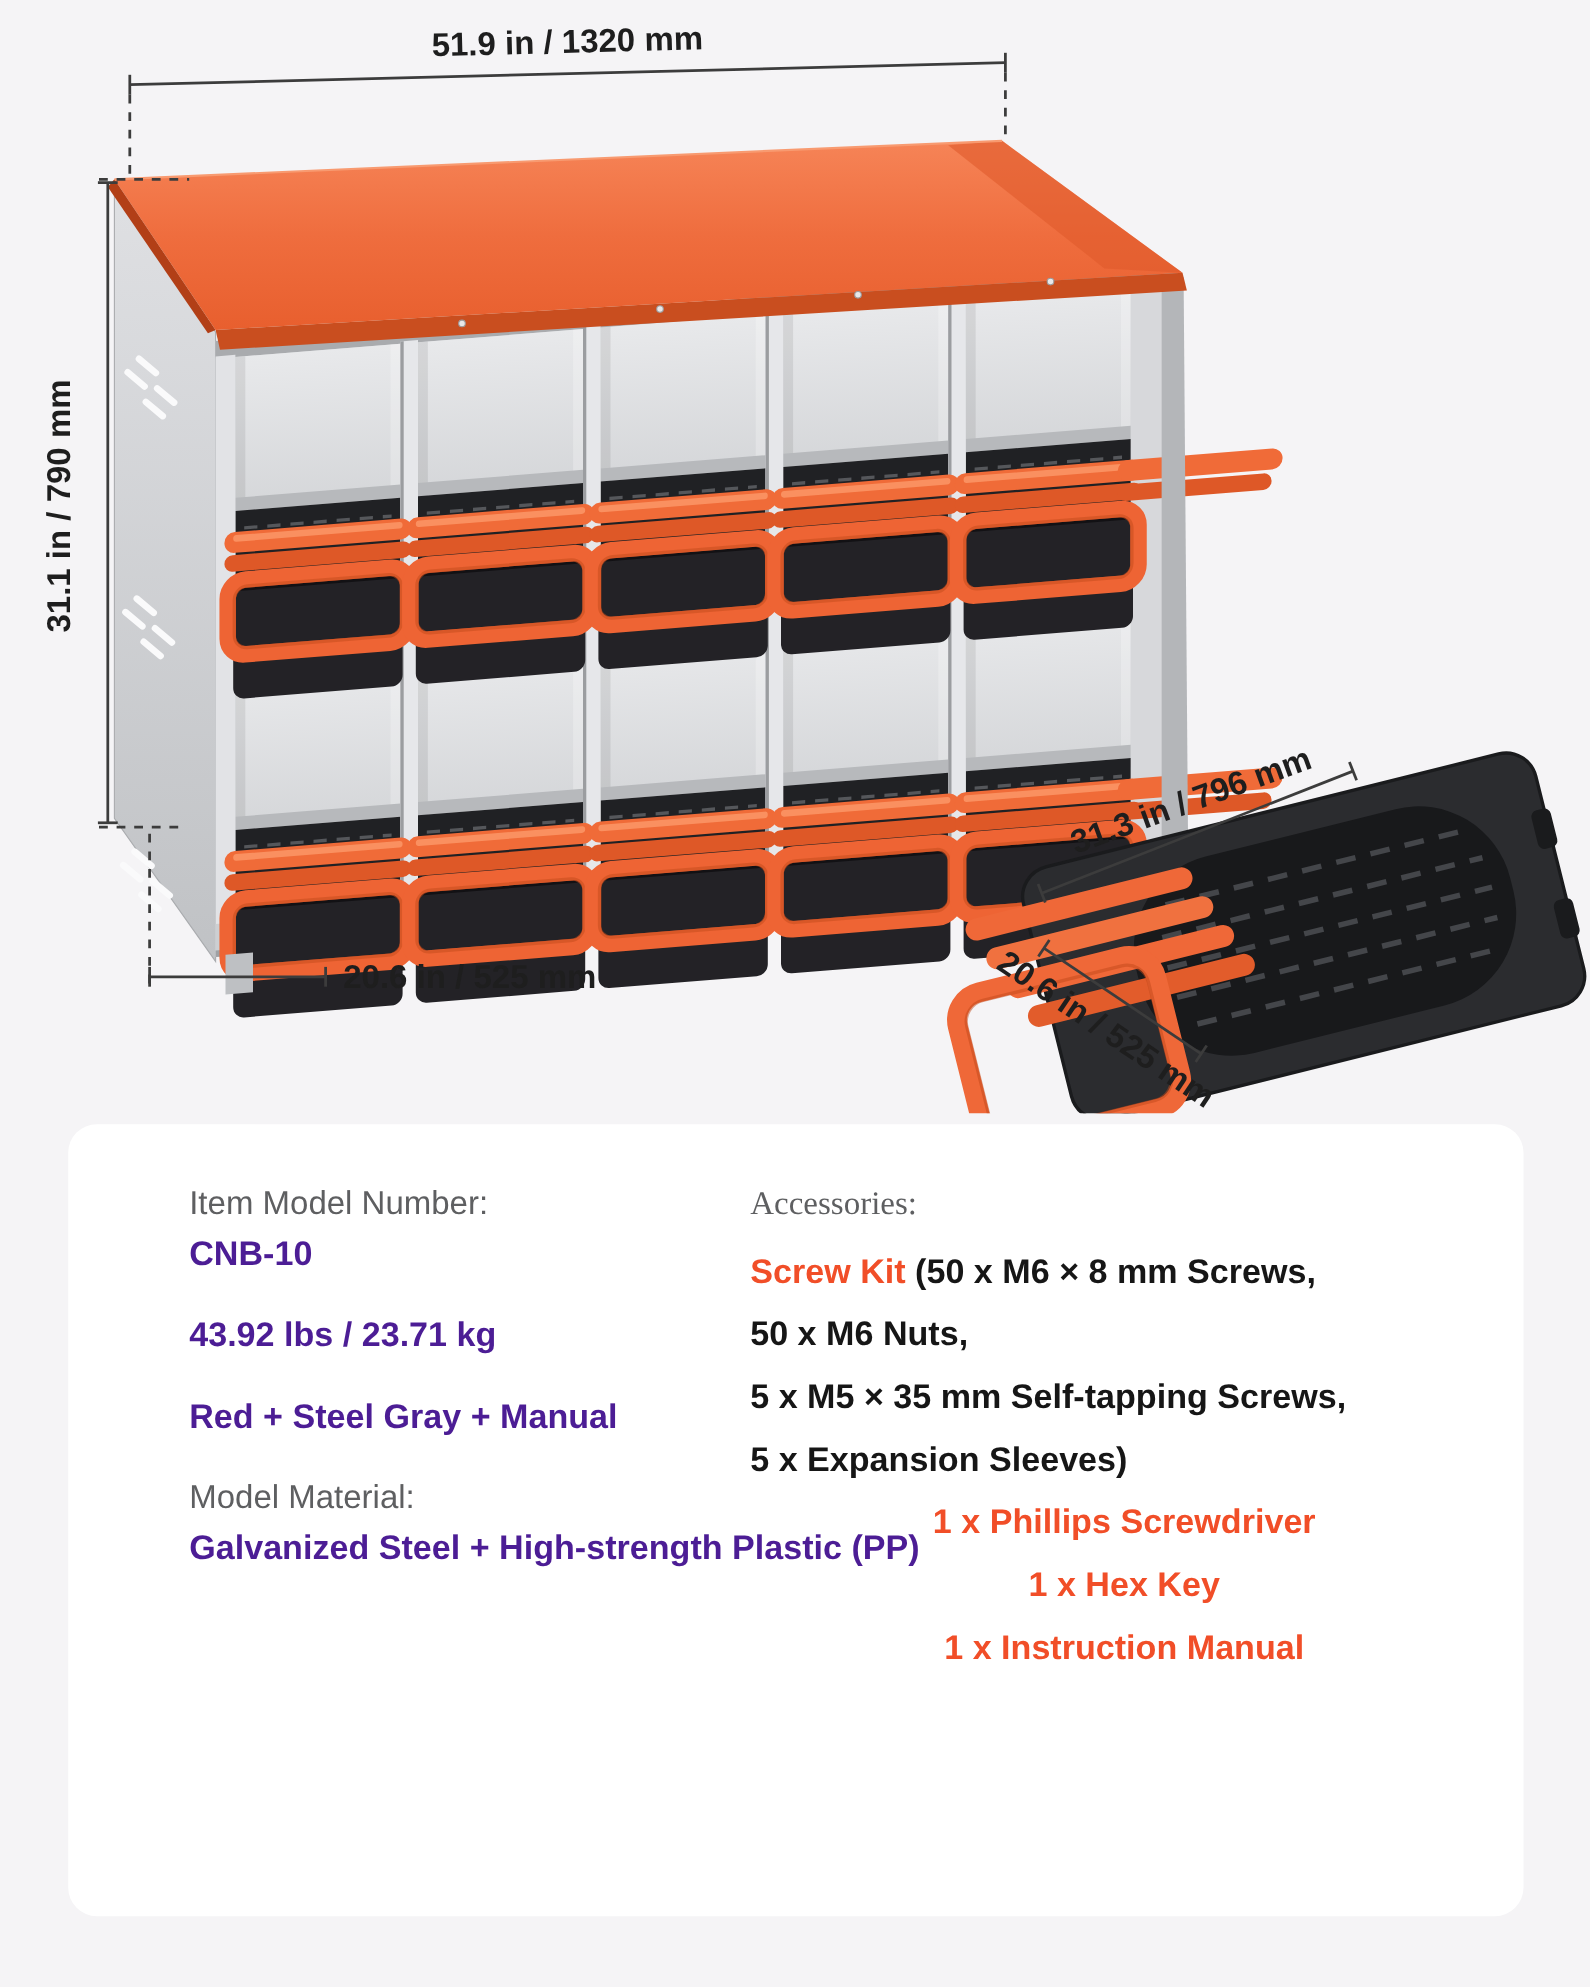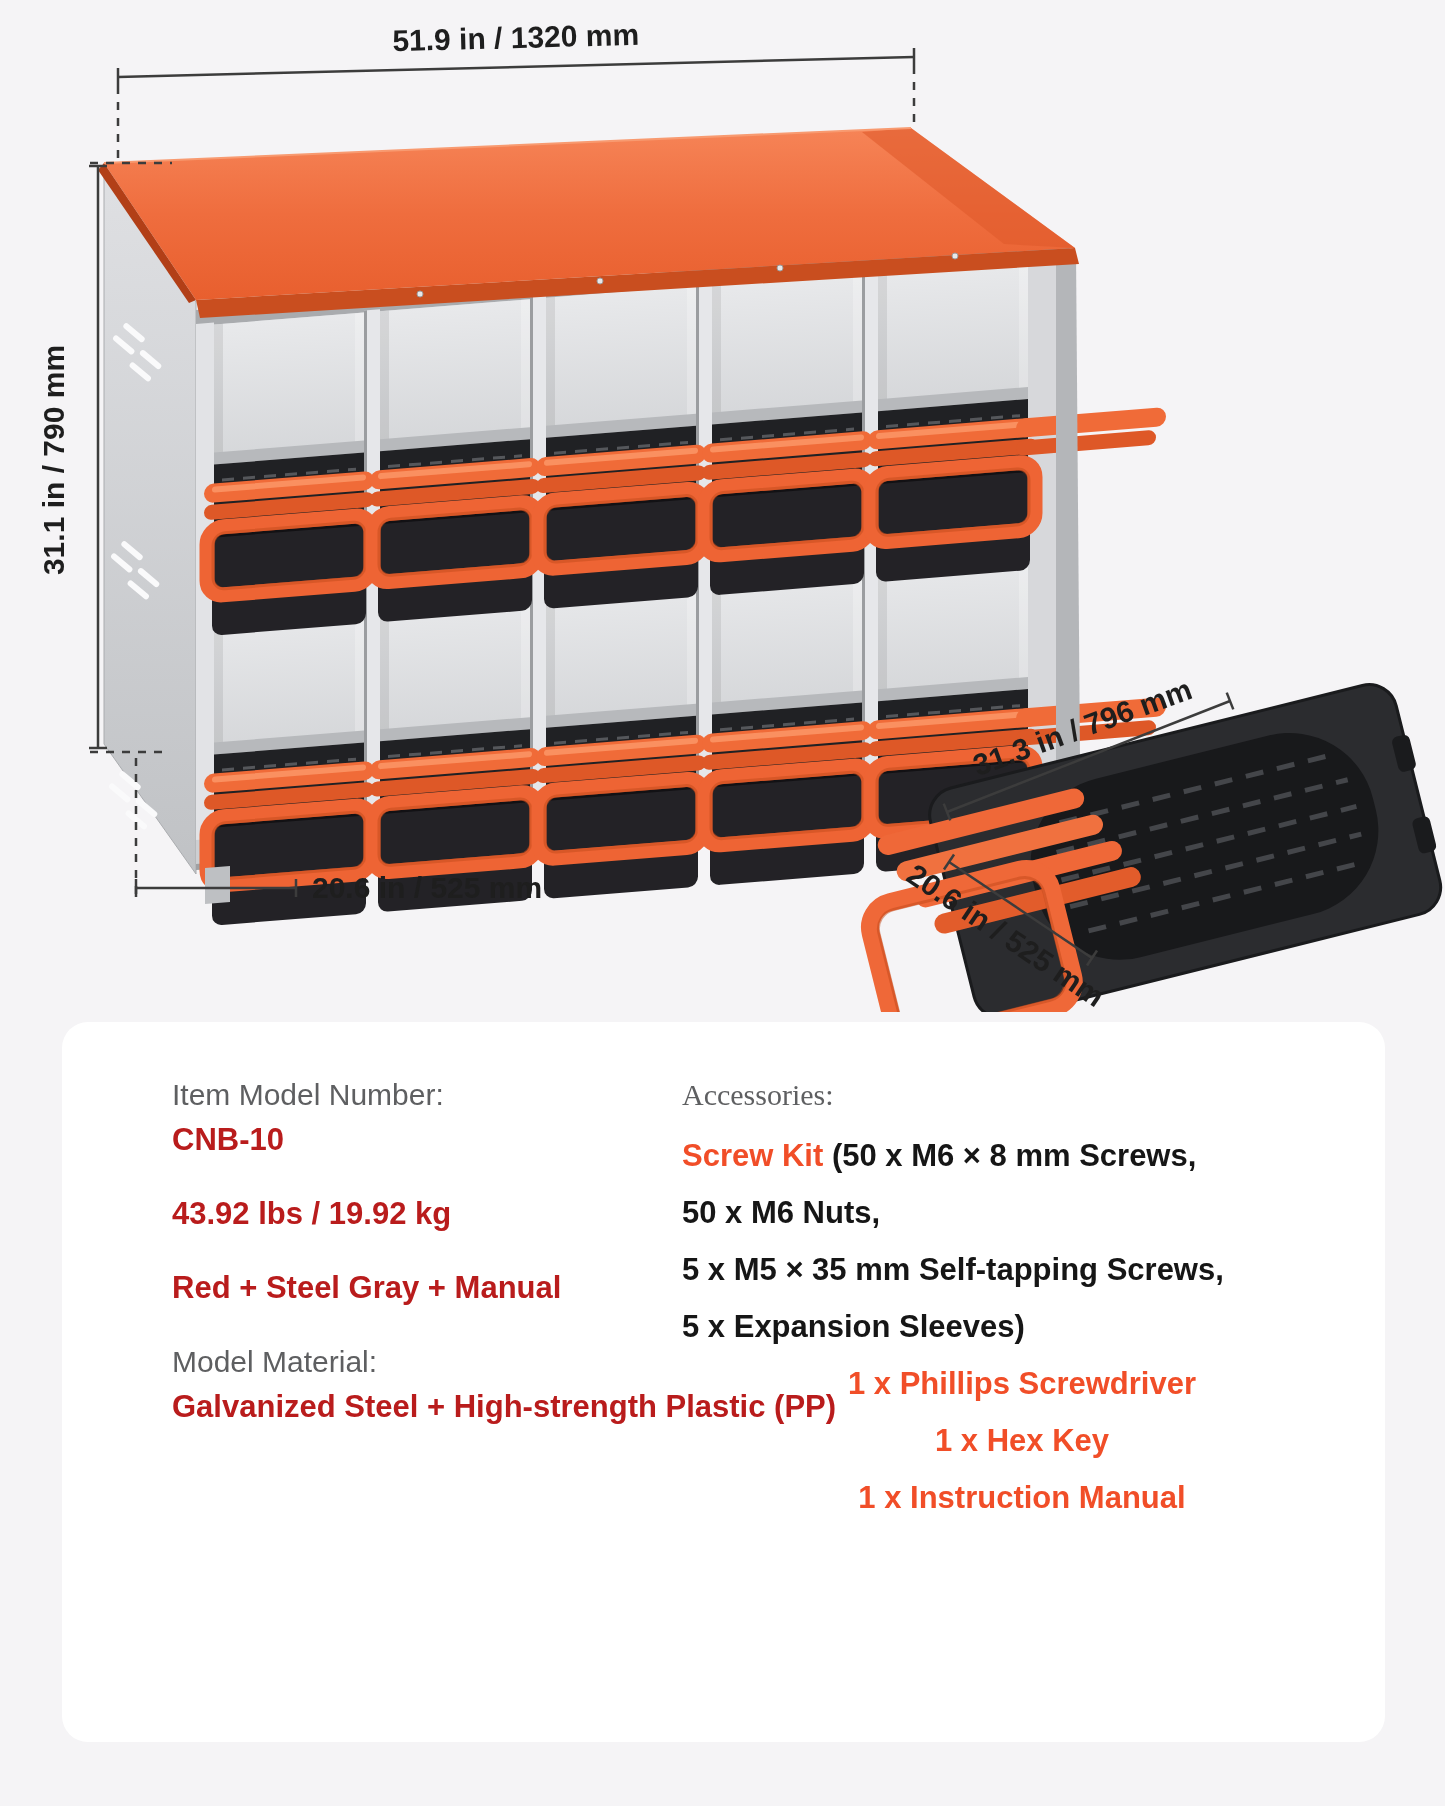--- a/index.html
+++ b/index.html
@@ -17,21 +17,21 @@
   .dim-text{fill:#1E1E1E;font-size:30px;font-weight:bold;letter-spacing:0px;}
 
   .card{
     position:absolute;left:62px;top:1022px;width:1323px;height:720px;
     background:#FFFFFF;border-radius:26px;
   }
   .col-left{position:absolute;left:82px;top:50px;width:560px;margin-left:28px;}
   .col-right{position:absolute;left:620px;top:50px;width:680px;}
   .spec-block{margin-bottom:28px;}
   .spec-label{font-size:30px;color:#5E5F61;line-height:45px;font-weight:normal;}
-  .spec-value{font-size:31px;font-weight:bold;color:#b91c1c;line-height:46px;white-space:nowrap;}
+  .spec-value{font-size:31px;font-weight:bold;color:#4c1d95;line-height:46px;white-space:nowrap;}
   .acc-label{font-size:30px;color:#5E5F61;line-height:45px;margin-bottom:10px;font-family:Liberation Serif, serif;}
   .acc-line{font-size:31px;font-weight:bold;color:#161616;line-height:57px;white-space:nowrap;}
   .acc-orange{color:#F14E28;text-align:center;}
 </style>
 </head>
 <body>
 
 <div class="hero">
 <svg width="1445" height="1012" viewBox="0 0 1445 1012" xmlns="http://www.w3.org/2000/svg" xmlns:xlink="http://www.w3.org/1999/xlink">
   <defs>
@@ -209,21 +209,21 @@
 </svg>
 </div>
 
 <div class="card">
   <div class="col-left">
     <div class="spec-block">
       <div class="spec-label">Item Model Number:</div>
       <div class="spec-value">CNB-10</div>
     </div>
     <div class="spec-block">
-      <div class="spec-value">43.92 lbs / 19.92 kg</div>
+      <div class="spec-value">43.92 lbs / 23.71 kg</div>
     </div>
     <div class="spec-block">
       <div class="spec-value">Red + Steel Gray + Manual</div>
     </div>
     <div class="spec-block">
       <div class="spec-label">Model Material:</div>
       <div class="spec-value">Galvanized Steel + High-strength Plastic (PP)</div>
     </div>
   </div>
 

